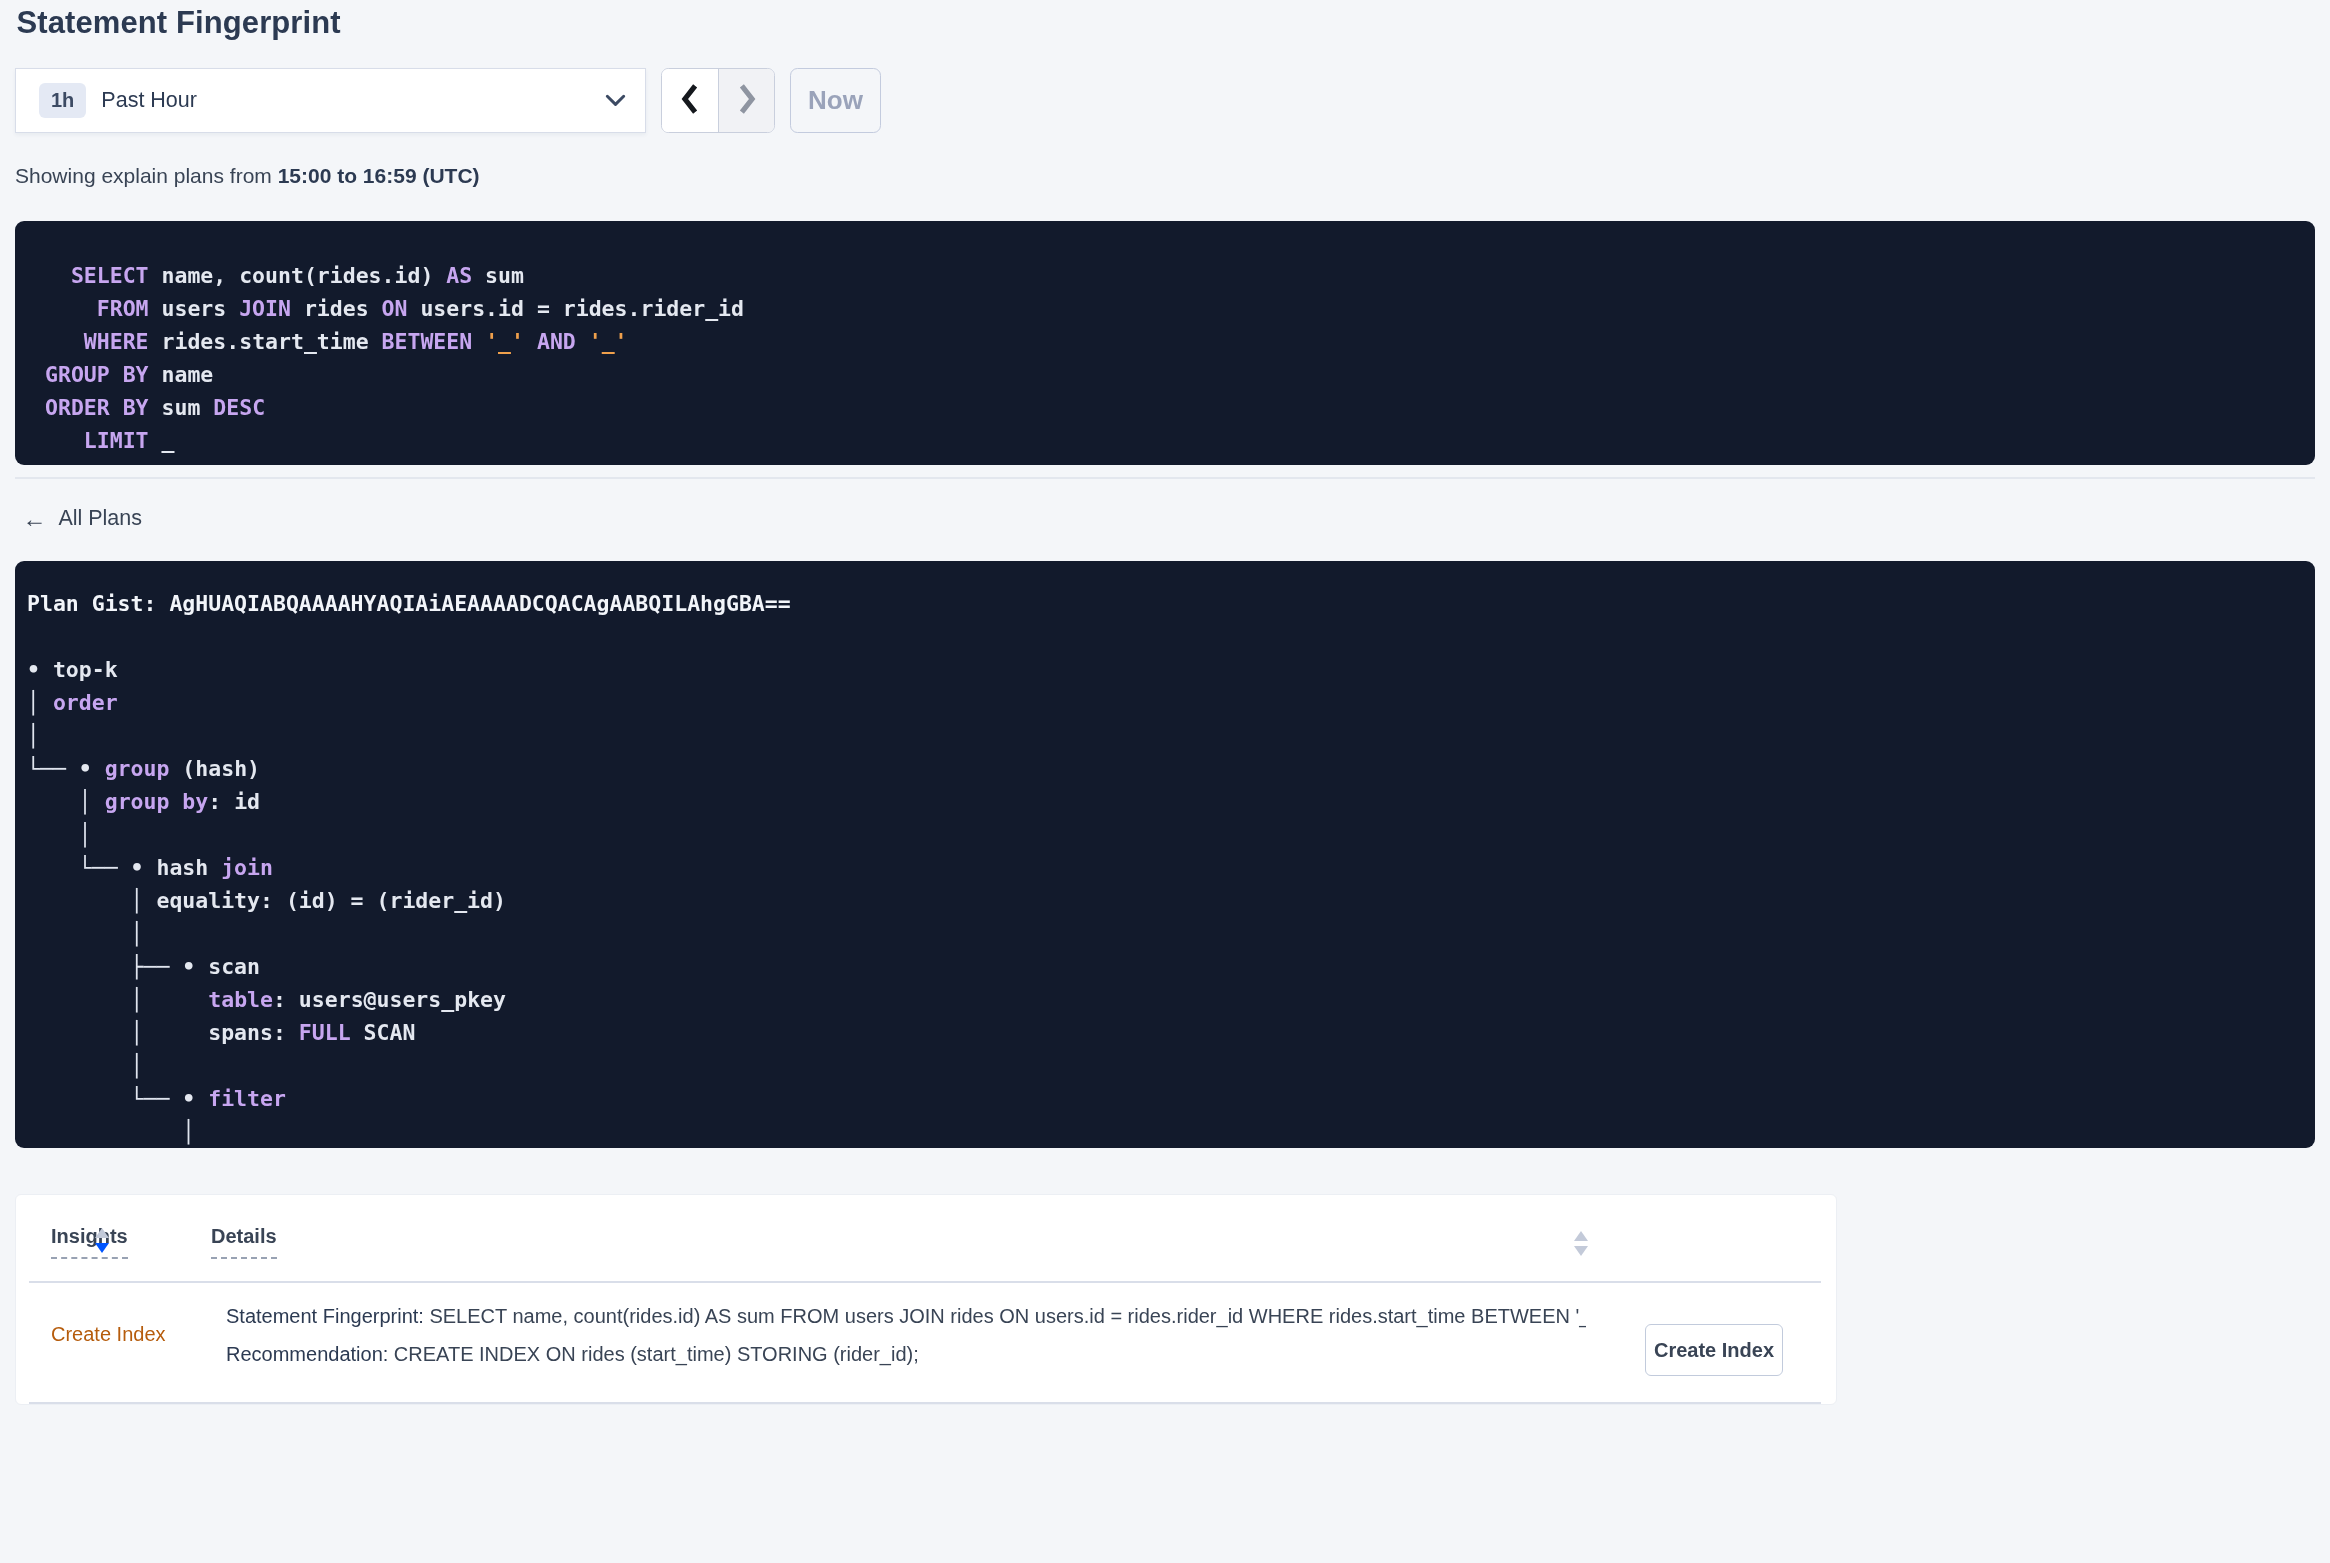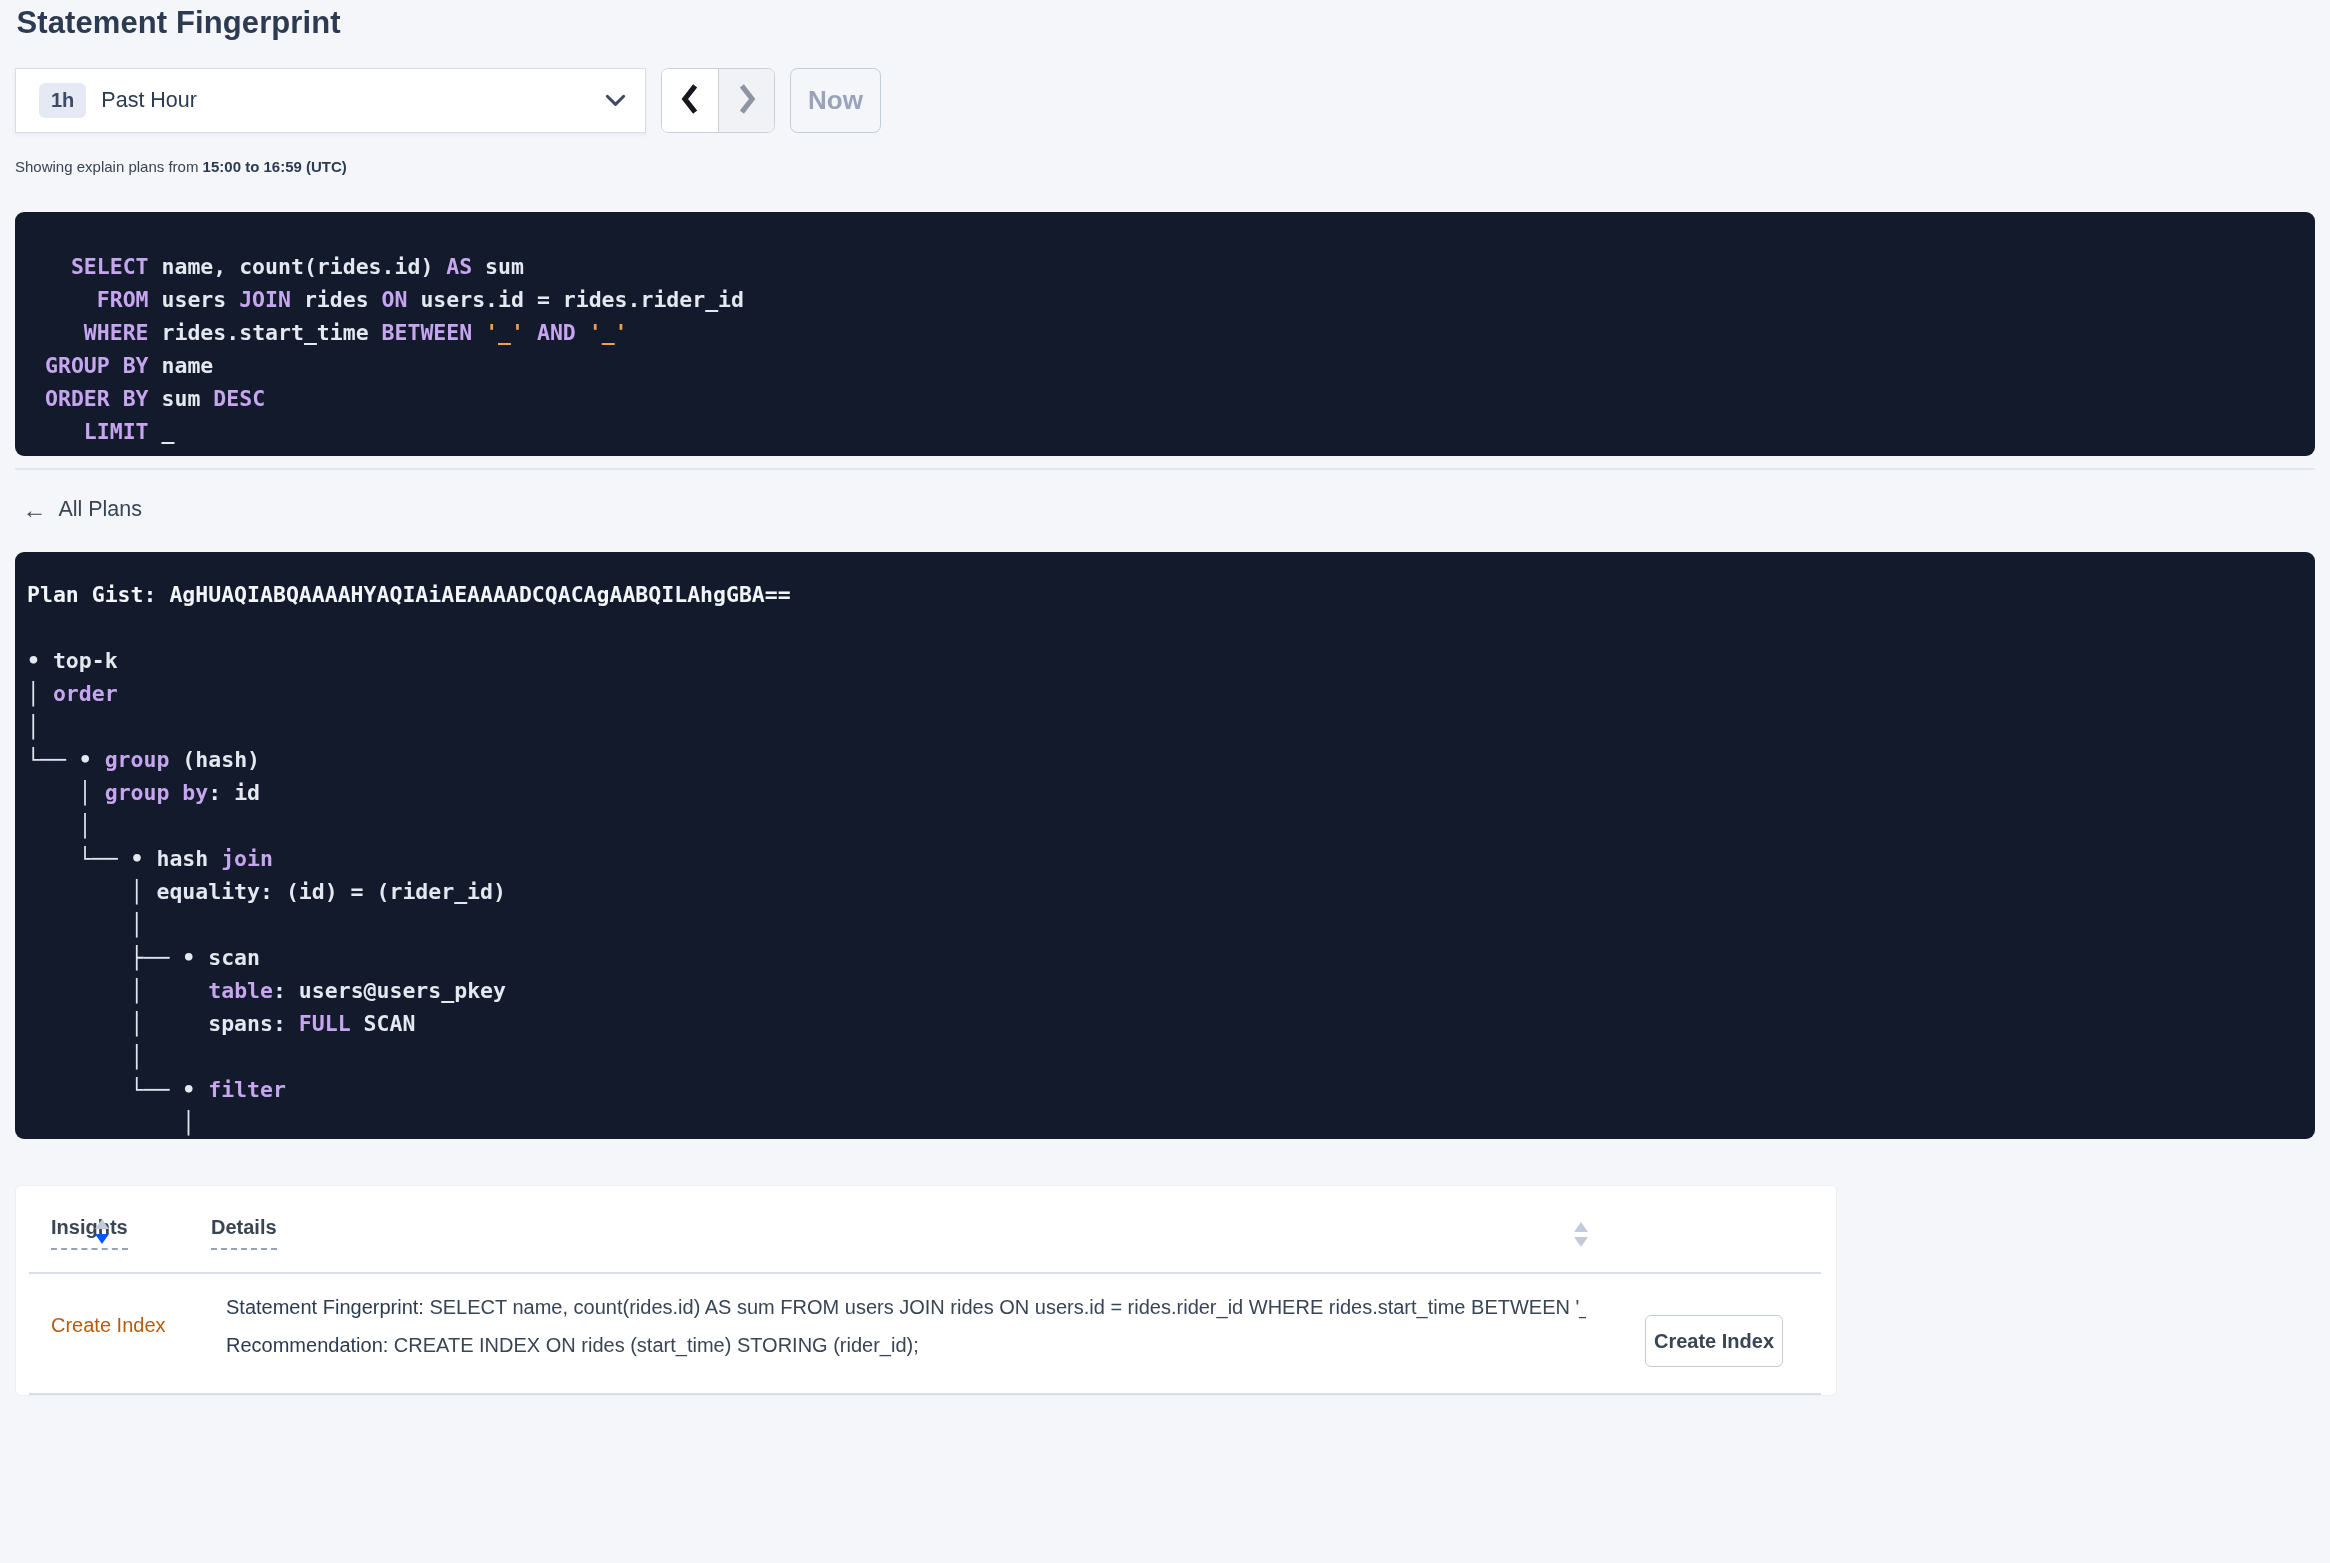--- a/index.html
+++ b/index.html
@@ -67,21 +67,21 @@
   .seg-btn + .seg-btn { border-left:1.5px solid #c9cfdd; }
   .seg-btn.disabled { background:#f1f2f5; cursor:default; }
 
   .now-btn {
     width:91px; border:1.5px solid #c3cbde; border-radius:7.4px;
     background:transparent; display:flex; align-items:center; justify-content:center;
     font-size:26px; font-weight:600; color:#9aa3ba; cursor:default;
   }
 
   
-  .showing { margin-top:21px; font-size:15px; line-height:25px; color:#394455; }
+  .showing { margin-top:30px; font-size:21px; line-height:25px; color:#394455; }
   .showing b { font-weight:700; color:#2c3a52; }
 
   
   .codebox {
     background:#121a2c; border-radius:9px;
     font-family:"DejaVu Sans Mono", monospace;
     font-size:21.5px; font-weight:700;
     overflow:hidden;
   }
   .sql-box { margin-top:33px; height:244px; padding:38px 30px; }

